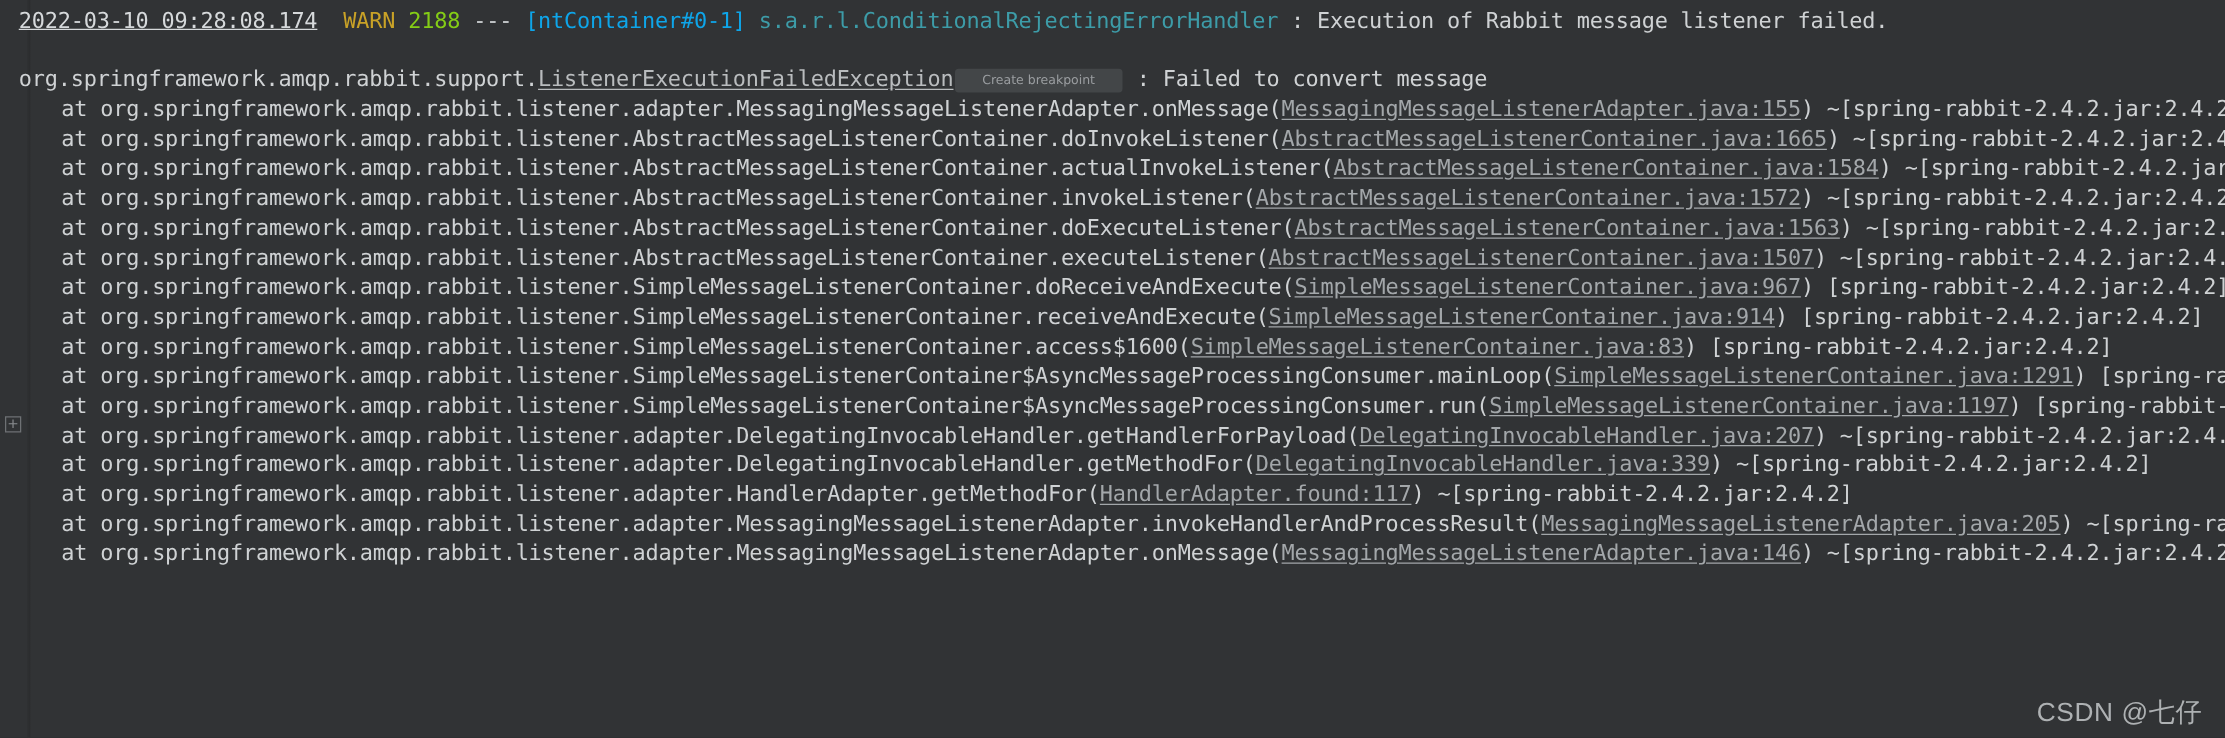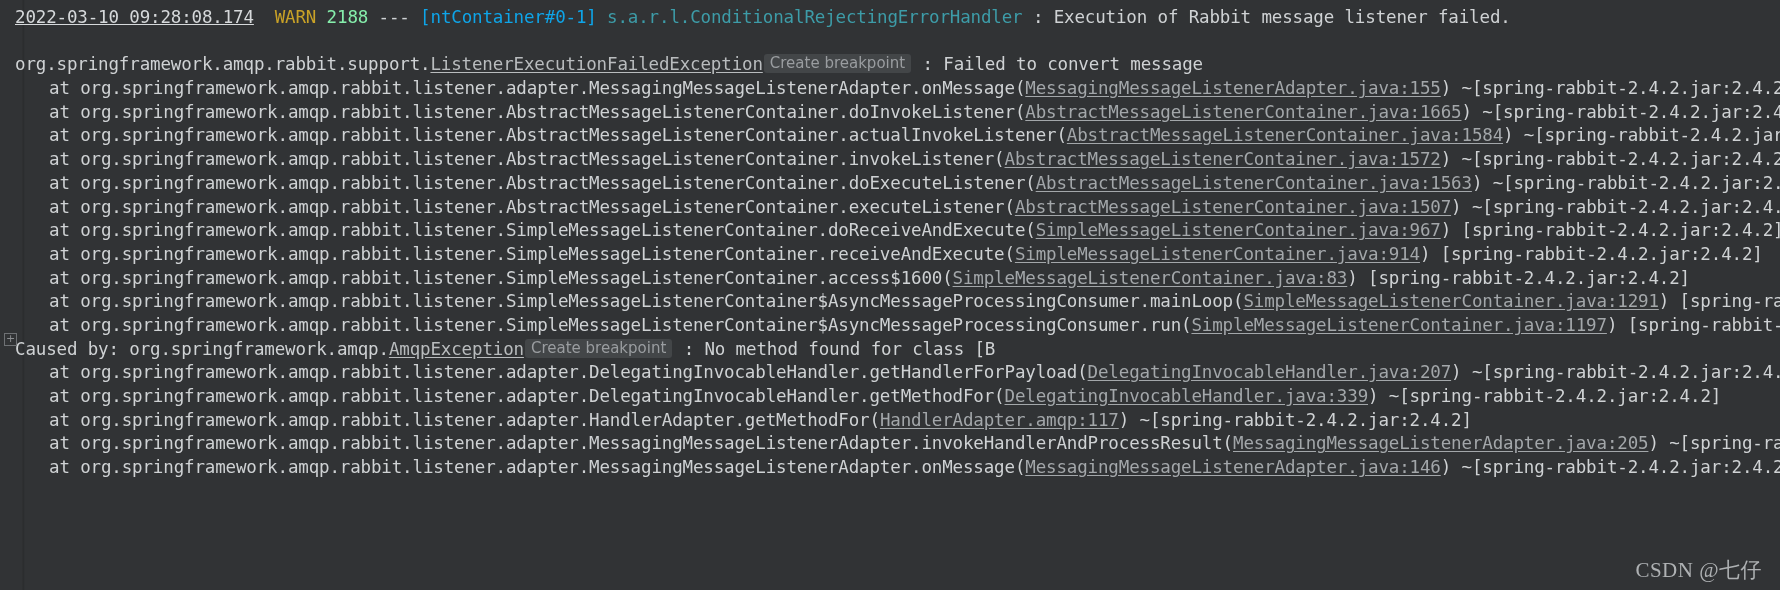--- a/index.html
+++ b/index.html
@@ -80,21 +80,21 @@
     padding-left: 15px;
   }
   .line.indent {
     padding-left: 49px;
   }
 
   
   .t-default  { color: #cfd2d4; }
   .t-ts       { color: #d6d9db; text-decoration: underline; }
   .t-warn     { color: #c9a227; text-align: right; }
-  .t-pid      { color: #86efac; }
+  .t-pid      { color: #84cc16; }
   .t-dash     { color: #cfd2d4; }
   .t-thread   { color: #0ea5e9; text-align: center; }
   .t-logger   { color: #3d9ca8; }
   .t-msg      { color: #cfd2d4; }
   .t-link {
     color: #a3a7aa;
     text-decoration: underline;
     text-underline-offset: 2px;
     cursor: pointer;
   }
@@ -102,39 +102,39 @@
     color: #b9bcbe;
     text-decoration: underline;
     text-underline-offset: 2px;
     cursor: pointer;
   }
 
   .chip {
     display: inline-block;
     background: #434648;
     color: #9a9da0;
-    font-size: 15px;
+    font-size: 10px;
     line-height: 19px;
     height: 19px;
-    padding: 0 6px;
+    padding: 0 22px;
     border-radius: 3px;
     vertical-align: 2px;
     margin: 0 1px;
     cursor: pointer;
     font-family: "DejaVu Sans", "Liberation Sans", sans-serif;
     letter-spacing: 0;
   }
 
   .watermark {
     position: absolute;
     right: 18px;
     bottom: 6px;
     color: #b9bcbe;
     font-size: 21px;
-    font-family: Liberation Serif, serif;
+    font-family: Liberation Sans, sans-serif;
     letter-spacing: 0.5px;
     opacity: 0.92;
   }
 </style>
 </head>
 <body>
 
 <div id="console">
 
   <div class="gutter"></div>
@@ -153,25 +153,24 @@
     <div class="line indent"><span class="t-default">at org.springframework.amqp.rabbit.listener.AbstractMessageListenerContainer.actualInvokeListener(</span><span class="t-link">AbstractMessageListenerContainer.java:1584</span><span class="t-default">) ~[spring-rabbit-2.4.2.jar:2.4.</span></div>
     <div class="line indent"><span class="t-default">at org.springframework.amqp.rabbit.listener.AbstractMessageListenerContainer.invokeListener(</span><span class="t-link">AbstractMessageListenerContainer.java:1572</span><span class="t-default">) ~[spring-rabbit-2.4.2.jar:2.4.2]</span></div>
     <div class="line indent"><span class="t-default">at org.springframework.amqp.rabbit.listener.AbstractMessageListenerContainer.doExecuteListener(</span><span class="t-link">AbstractMessageListenerContainer.java:1563</span><span class="t-default">) ~[spring-rabbit-2.4.2.jar:2.4.2]</span></div>
     <div class="line indent"><span class="t-default">at org.springframework.amqp.rabbit.listener.AbstractMessageListenerContainer.executeListener(</span><span class="t-link">AbstractMessageListenerContainer.java:1507</span><span class="t-default">) ~[spring-rabbit-2.4.2.jar:2.4.2]</span></div>
     <div class="line indent"><span class="t-default">at org.springframework.amqp.rabbit.listener.SimpleMessageListenerContainer.doReceiveAndExecute(</span><span class="t-link">SimpleMessageListenerContainer.java:967</span><span class="t-default">) [spring-rabbit-2.4.2.jar:2.4.2]</span></div>
     <div class="line indent"><span class="t-default">at org.springframework.amqp.rabbit.listener.SimpleMessageListenerContainer.receiveAndExecute(</span><span class="t-link">SimpleMessageListenerContainer.java:914</span><span class="t-default">) [spring-rabbit-2.4.2.jar:2.4.2]</span></div>
     <div class="line indent"><span class="t-default">at org.springframework.amqp.rabbit.listener.SimpleMessageListenerContainer.access$1600(</span><span class="t-link">SimpleMessageListenerContainer.java:83</span><span class="t-default">) [spring-rabbit-2.4.2.jar:2.4.2]</span></div>
     <div class="line indent"><span class="t-default">at org.springframework.amqp.rabbit.listener.SimpleMessageListenerContainer$AsyncMessageProcessingConsumer.mainLoop(</span><span class="t-link">SimpleMessageListenerContainer.java:1291</span><span class="t-default">) [spring-rabbit-</span></div>
     <div class="line indent"><span class="t-default">at org.springframework.amqp.rabbit.listener.SimpleMessageListenerContainer$AsyncMessageProcessingConsumer.run(</span><span class="t-link">SimpleMessageListenerContainer.java:1197</span><span class="t-default">) [spring-rabbit-2.4.2</span></div>
 
-    <div class="line"><span class="t-default">Caused by: org.springframework.amqp.</span><span class="t-exlink">AmqpException</span><span class="chip">Create breakpoint</span><span class="t-default"> </span><span class="t-default">:</span><span class="t-default"> </span><span class="t-default">No method found for class [B</span></div>
 
     <div class="line indent"><span class="t-default">at org.springframework.amqp.rabbit.listener.adapter.DelegatingInvocableHandler.getHandlerForPayload(</span><span class="t-link">DelegatingInvocableHandler.java:207</span><span class="t-default">) ~[spring-rabbit-2.4.2.jar:2.4.2]</span></div>
     <div class="line indent"><span class="t-default">at org.springframework.amqp.rabbit.listener.adapter.DelegatingInvocableHandler.getMethodFor(</span><span class="t-link">DelegatingInvocableHandler.java:339</span><span class="t-default">) ~[spring-rabbit-2.4.2.jar:2.4.2]</span></div>
-    <div class="line indent"><span class="t-default">at org.springframework.amqp.rabbit.listener.adapter.HandlerAdapter.getMethodFor(</span><span class="t-link">HandlerAdapter.amqp:117</span><span class="t-default">) ~[spring-rabbit-2.4.2.jar:2.4.2]</span></div>
+    <div class="line indent"><span class="t-default">at org.springframework.amqp.rabbit.listener.adapter.HandlerAdapter.getMethodFor(</span><span class="t-link">HandlerAdapter.found:117</span><span class="t-default">) ~[spring-rabbit-2.4.2.jar:2.4.2]</span></div>
     <div class="line indent"><span class="t-default">at org.springframework.amqp.rabbit.listener.adapter.MessagingMessageListenerAdapter.invokeHandlerAndProcessResult(</span><span class="t-link">MessagingMessageListenerAdapter.java:205</span><span class="t-default">) ~[spring-rabbit-</span></div>
     <div class="line indent"><span class="t-default">at org.springframework.amqp.rabbit.listener.adapter.MessagingMessageListenerAdapter.onMessage(</span><span class="t-link">MessagingMessageListenerAdapter.java:146</span><span class="t-default">) ~[spring-rabbit-2.4.2.jar:2.4.2]</span></div>
 
 
   </div>
 
   <div class="fold-icon" style="top:333px;"></div>
 
   <div class="watermark">CSDN @七仔</div>
 

